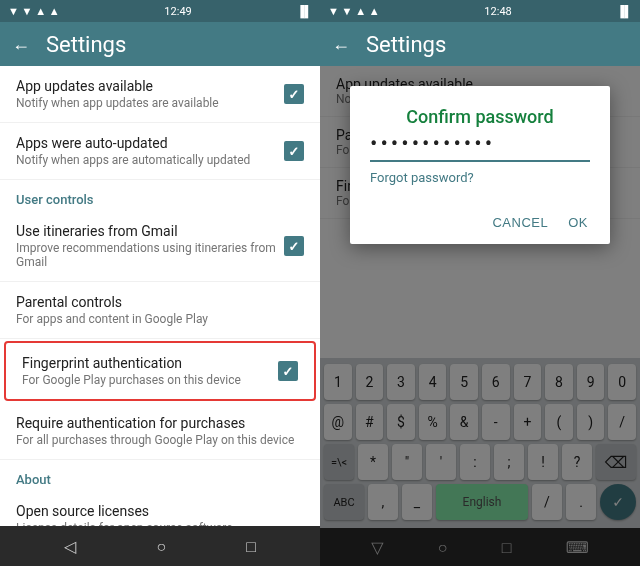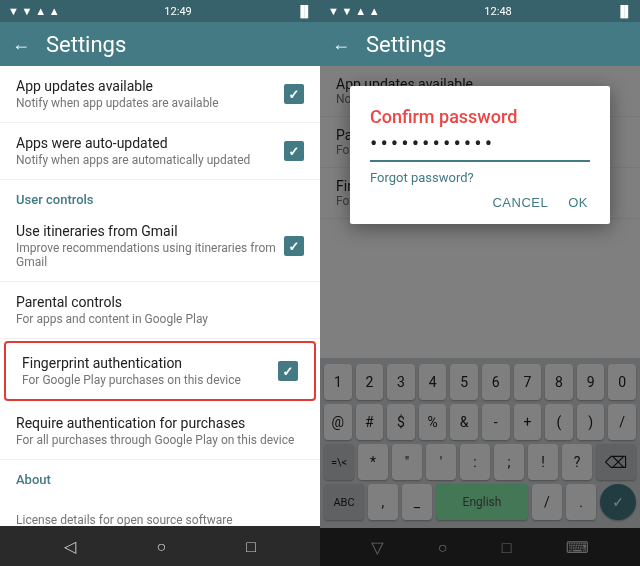--- a/index.html
+++ b/index.html
@@ -164,23 +164,24 @@
     .dialog {
       background: #fff;
       border-radius: 2px;
       width: 260px;
       padding: 20px 20px 8px;
       box-shadow: 0 4px 20px rgba(0,0,0,0.4);
     }
 
     .dialog-title {
       font-size: 18px;
-      color: #ef4444;
+      color: #15803d;
       font-weight: 500;
       margin-bottom: 4px;
+      text-align: center;
     }
 
     .dialog-email {
       font-size: 13px;
       color: #757575;
       margin-bottom: 16px;
     }
 
     .dialog-input-row {
       border-bottom: 2px solid #437a84;
@@ -190,21 +191,21 @@
 
     .dialog-dots {
       font-size: 22px;
       letter-spacing: 3px;
       color: #212121;
     }
 
     .forgot-password {
       color: #437a84;
       font-size: 13px;
-      margin-bottom: 0;
+      margin-bottom: 20px;
       display: block;
     }
 
     .dialog-buttons {
       display: flex;
       justify-content: flex-end;
       gap: 16px;
       padding-top: 4px;
     }
 
@@ -380,20 +381,21 @@
       <div class="setting-text">
         <div class="setting-title">Require authentication for purchases</div>
         <div class="setting-subtitle">For all purchases through Google Play on this device</div>
       </div>
     </div>
 
     <div class="section-header">About</div>
 
     <div class="setting-item">
       <div class="setting-text">
+        <div class="setting-title">Open source licenses</div>
         <div class="setting-subtitle">License details for open source software</div>
       </div>
     </div>
 
   </div>
 
   <div class="nav-bar">
     <span class="nav-icon">◁</span>
     <span class="nav-icon">○</span>
     <span class="nav-icon">□</span>

